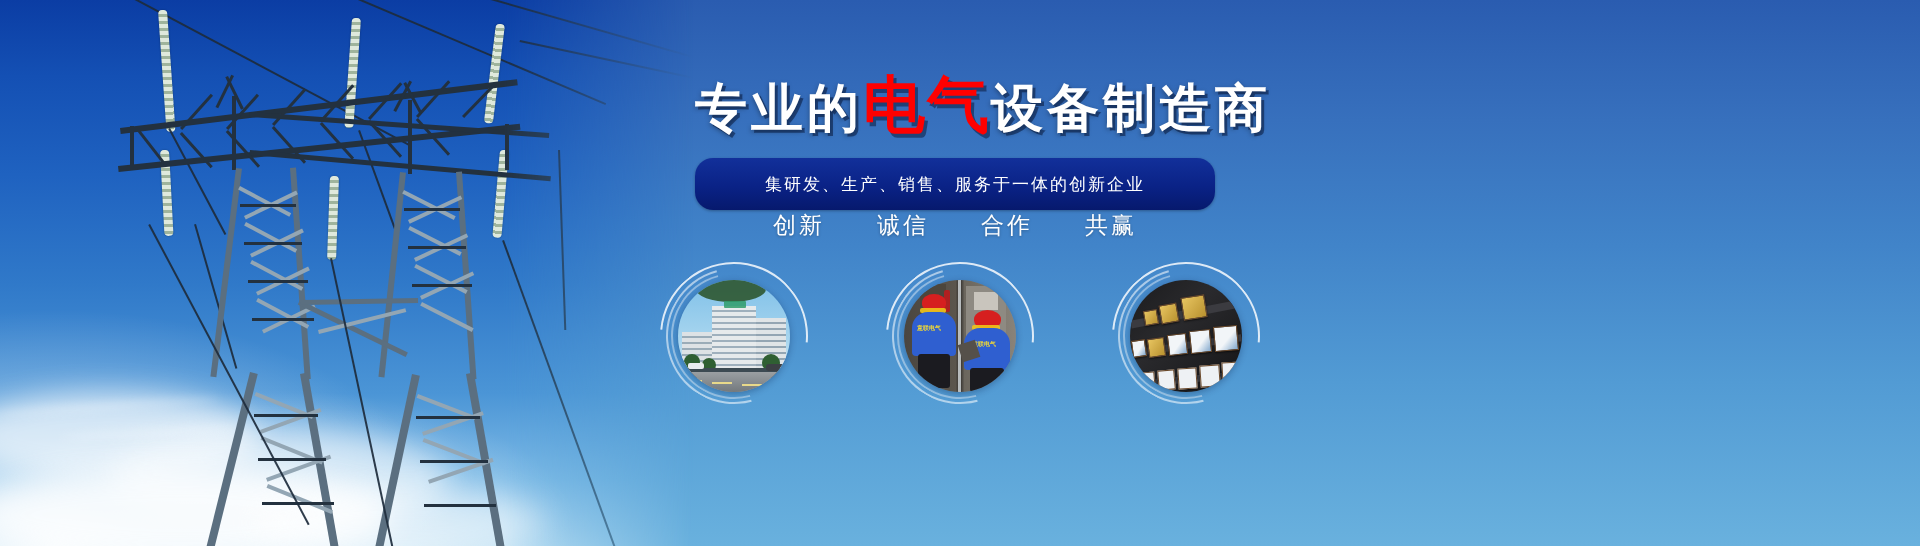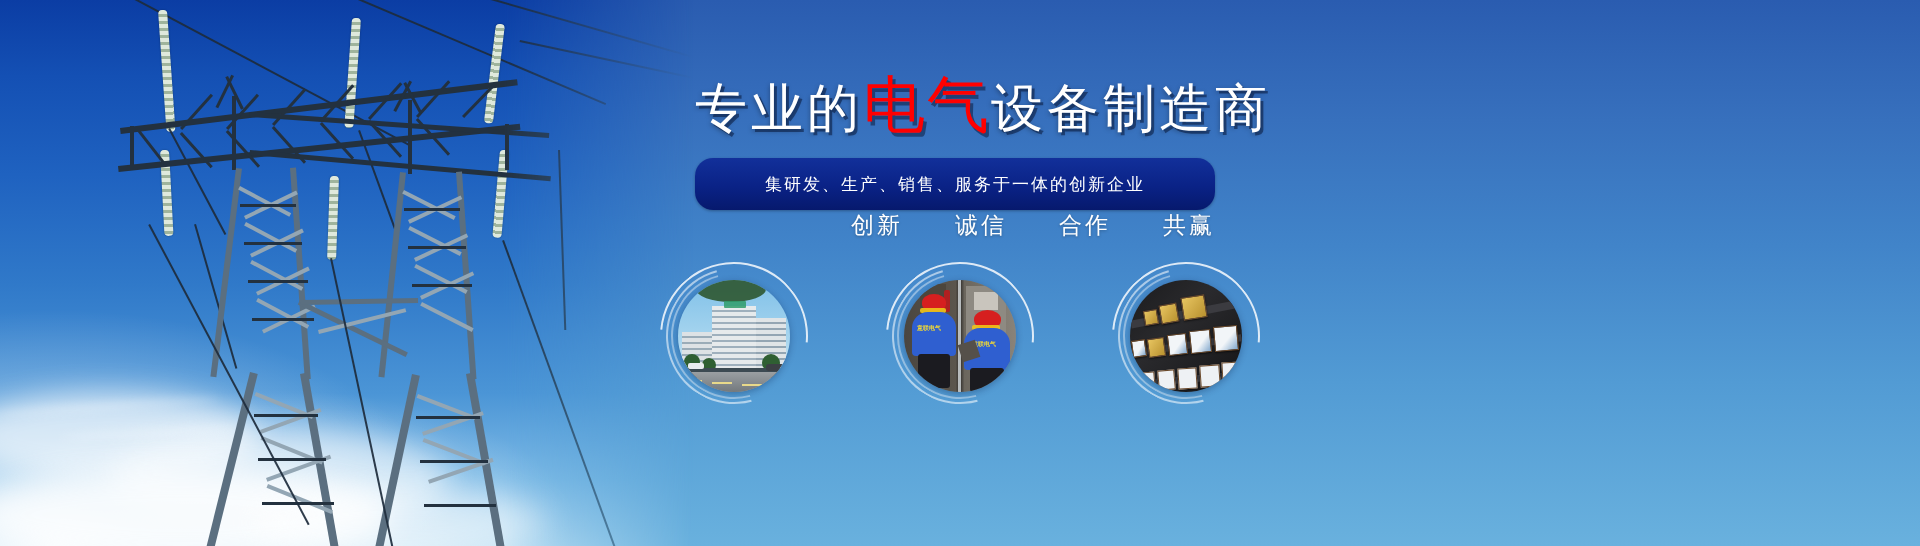--- a/index.html
+++ b/index.html
@@ -46,21 +46,21 @@
   .bar.pale{background:#93a6b4;}
   .wire{position:absolute;background:#1d2b3c;transform-origin:0 0;opacity:.92;}
   .insul{position:absolute;width:9px;background:
       repeating-linear-gradient(to bottom,#dfe9dc 0 4px,#9fb49c 4px 7px);
       border-radius:4px;transform-origin:50% 0;box-shadow:0 0 2px rgba(0,0,0,.35);}
 
   
   .headline{
     position:absolute; left:695px; top:74px; width:520px;
     text-align:right;
-    font-size:52px; font-weight:normal; line-height:1;
+    font-size:52px; font-weight:bold; line-height:1;
     letter-spacing:4px; white-space:nowrap;
     color:#ffffff;
     text-shadow:3px 3px 0 rgba(10,25,60,.55), 0 2px 5px rgba(0,0,0,.35);
   }
   .headline .hl{color:#ff0000;font-size:62px;letter-spacing:2px;
     text-shadow:3px 4px 0 rgba(8,20,50,.5);}
 
   
   .pill{
     position:absolute; left:695px; top:158px; width:520px; height:52px;
@@ -68,21 +68,21 @@
     display:flex; align-items:center; justify-content:center;
     background:linear-gradient(to bottom,#12309a 0%,#0a2286 55%,#06196d 100%);
     border-radius:18px;
     color:#ffffff; font-size:17px; letter-spacing:2px; white-space:nowrap;
     box-shadow:0 1px 3px rgba(0,0,0,.3);
   }
 
   
   .keywords{
     position:absolute; left:695px; top:210px; width:520px;
-    display:flex; justify-content:flex-end; gap:52px;
+    display:flex; justify-content:center; gap:52px;
     color:#ffffff; font-size:23px; letter-spacing:3px;
     text-shadow:0 1px 3px rgba(0,0,0,.28);
   }
 
   
   .circles{position:absolute;left:660px;top:262px;width:600px;height:150px;display:flex;gap:78px;}
   .cwrap{position:relative;width:148px;height:148px;}
   .ring{position:absolute;inset:0;border-radius:50%;border:2px solid rgba(255,255,255,.82);
         border-left-color:transparent;border-bottom-color:transparent;transform:rotate(-40deg);}
   .ring2{position:absolute;inset:6px;border-radius:50%;border:2px solid rgba(255,255,255,.55);

